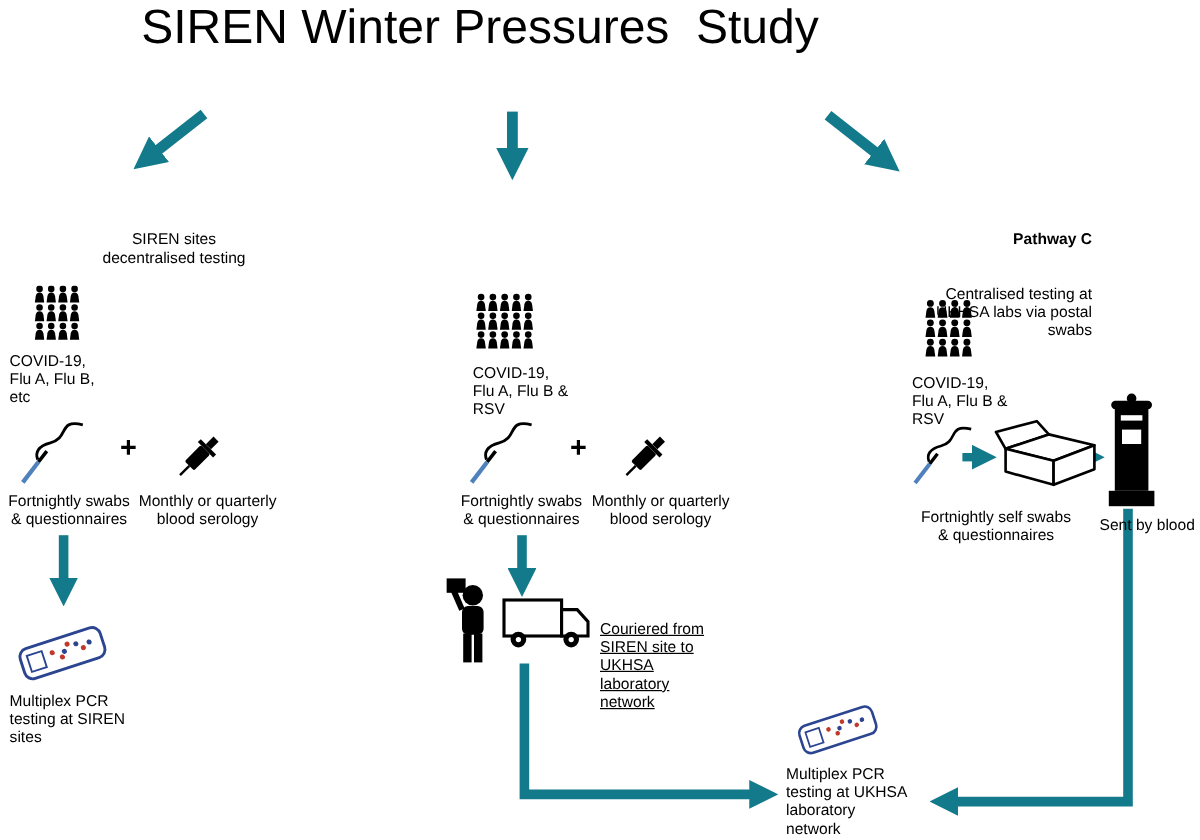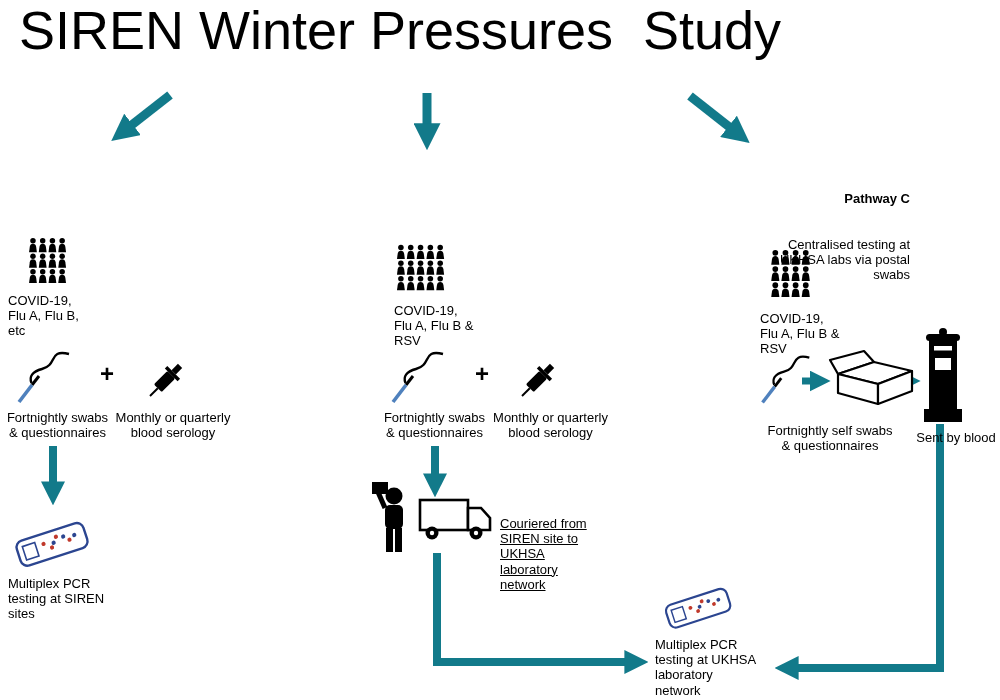--- a/index.html
+++ b/index.html
@@ -8,21 +8,21 @@
     --dotred:#C0392B;
     --handle:#4F81BD;
   }
   html,body{margin:0;padding:0;background:#fff;}
   body{font-family:"Liberation Sans",sans-serif;color:#000;}
   .stage{position:relative;width:1000px;height:700px;background:#fff;overflow:hidden;}
   .abs{position:absolute;}
   .txt{font-size:13px;line-height:1.17;white-space:pre-wrap;}
   .center{text-align:center;}
   .bold{font-weight:bold;}
-  .title{width:800px;text-align:center;font-size:54px;line-height:1.05;white-space:pre-wrap;}
+  .title{width:800px;text-align:center;font-size:40px;line-height:1.05;white-space:pre-wrap;}
   .plus{font-size:24px;font-weight:bold;}
   .overlay{position:absolute;left:0;top:0;pointer-events:none;}
   .layer{position:absolute;left:0;top:0;width:1000px;height:700px;}
   .teal-stroke{stroke:var(--arrow);}
   .teal-fill{fill:var(--arrow);}
   .pcr-stroke{stroke:var(--pcr);fill:none;}
   .pcr-stroke-filled{stroke:var(--pcr);fill:#fff;}
   .dot-red{fill:var(--dotred);}
   .dot-blue{fill:var(--pcr);}
   .handle-stroke{stroke:var(--handle);}
@@ -55,20 +55,22 @@
     <line x1="435" y1="446" x2="435" y2="483" class="teal-stroke" stroke-width="8" marker-end="url(#ah)"></line>
     <polyline points="437,553 437,662 634,662" fill="none" class="teal-stroke" stroke-width="8" marker-end="url(#ah)"></polyline>
     <line x1="802" y1="381" x2="818" y2="381" class="teal-stroke" stroke-width="7" marker-end="url(#ah)"></line>
     <line x1="900" y1="381" x2="908" y2="381" class="teal-stroke" stroke-width="7" marker-end="url(#ah)"></line>
     <polyline points="940,424 940,668 789,668" fill="none" class="teal-stroke" stroke-width="8" marker-end="url(#ah)"></polyline>
   </svg>
 
   <div class="abs title" style="left:0;top:2px;">SIREN Winter Pressures  Study</div>
 
   <div class="abs txt center" style="left:40px;top:161px;width:210px;">
+    <div>SIREN sites
+decentralised testing</div>
   </div>
 
   <div class="abs" style="left:28px;top:238px;">
     <svg width="40" height="46" viewBox="0 0 45 52">
       <use href="#person-shape" x="0.5" y="0"></use>
         <use href="#person-shape" x="11.5" y="0"></use>
         <use href="#person-shape" x="22.5" y="0"></use>
         <use href="#person-shape" x="33.5" y="0"></use>
       <use href="#person-shape" x="0.5" y="17.5"></use>
         <use href="#person-shape" x="11.5" y="17.5"></use>

